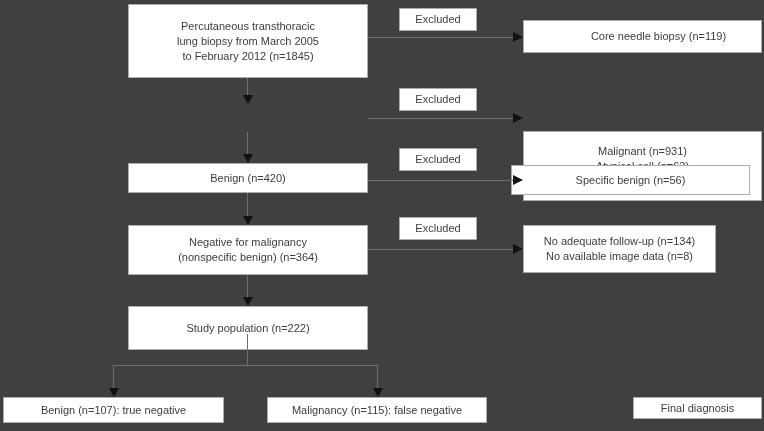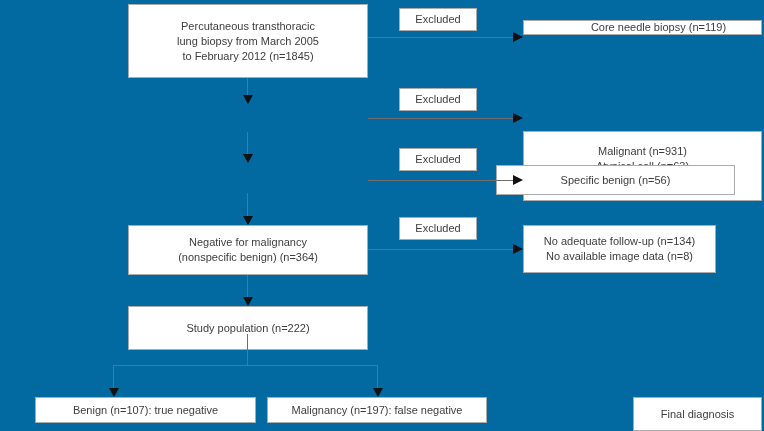--- a/index.html
+++ b/index.html
@@ -1,20 +1,20 @@
 <!DOCTYPE html>
 <html><head>
 <meta charset="utf-8">
 <style>
   html, body { margin: 0; padding: 0; background: #ffffff; }
   #canvas {
     position: relative;
     width: 764px;
     height: 431px;
-    background: #0369a1;
+    background: #404040;
     font-family: "Liberation Sans", sans-serif;
     overflow: hidden;
   }
   .box {
     position: absolute;
     box-sizing: border-box;
     border: 1px solid #ababab;
     background: #ffffff;
     color: #3d3d3d;
     font-size: 11px;
@@ -45,28 +45,28 @@
   #b-main2 { left: 128px; top: 104px; width: 240px; height: 28px; }
   #b-main3 { left: 128px; top: 163px; width: 240px; height: 30px; }
   #b-main4 { left: 128px; top: 225px; width: 240px; height: 50px; }
   #b-main5 { left: 128px; top: 306px; width: 240px; height: 44px; }
   
   #b-ex1 { left: 399px; top: 8px;   width: 78px; height: 23px; }
   #b-ex2 { left: 399px; top: 88px;  width: 78px; height: 23px; }
   #b-ex3 { left: 399px; top: 148px; width: 78px; height: 23px; }
   #b-ex4 { left: 399px; top: 217px; width: 78px; height: 23px; }
   
-  #b-r1 { left: 523px; top: 20px;  width: 239px; height: 15px; padding-left: 32px; }
+  #b-r1 { left: 523px; top: 20px;  width: 239px; height: 33px; padding-left: 32px; }
   #b-r2 { left: 523px; top: 83px;  width: 239px; height: 70px; margin-top: 48px; }
-  #b-r3 { left: 496px; top: 165px; width: 239px; height: 30px; }
+  #b-r3 { left: 511px; top: 165px; width: 239px; height: 30px; }
   #b-r4 { left: 523px; top: 225px; width: 193px; height: 48px; }
   
-  #b-o1 { left: 3px;   top: 397px; width: 221px; height: 26px; margin-left: 32px; }
+  #b-o1 { left: 3px;   top: 397px; width: 221px; height: 26px; }
   #b-o2 { left: 267px; top: 397px; width: 220px; height: 26px; }
-  #b-o3 { left: 633px; top: 397px; width: 129px; height: 34px; }
+  #b-o3 { left: 633px; top: 397px; width: 129px; height: 22px; }
   
   #v1 { left: 247px; top: 78px;  height: 18px; }
   #v2 { left: 247px; top: 132px; height: 23px; }
   #v3 { left: 247px; top: 193px; height: 24px; }
   #v4 { left: 247px; top: 275px; height: 23px; }
   #v1h { left: 243px; top: 95px; }
   #v2h { left: 243px; top: 154px; }
   #v3h { left: 243px; top: 216px; }
   #v4h { left: 243px; top: 297px; }
   
@@ -87,39 +87,40 @@
   #dropRh  { left: 373px; top: 388px; }
 </style>
 </head>
 <body>
 
 <div id="canvas">
 
   <div class="box" id="b-main1">Percutaneous transthoracic
 lung biopsy from March 2005
 to February 2012 (n=1845)</div>
+  <div class="box" id="b-main3">Benign (n=420)</div>
   <div class="box" id="b-main4">Negative for malignancy
 (nonspecific benign) (n=364)</div>
   <div class="box" id="b-main5">Study population (n=222)</div>
 
   <div class="box" id="b-ex1">Excluded</div>
   <div class="box" id="b-ex2">Excluded</div>
   <div class="box" id="b-ex3">Excluded</div>
   <div class="box" id="b-ex4">Excluded</div>
 
   <div class="box" id="b-r1">Core needle biopsy (n=119)</div>
   <div class="box" id="b-r2">Malignant (n=931)
 Atypical cell (n=63)
 Inadequate specimen (n=312)</div>
   <div class="box" id="b-r3">Specific benign (n=56)</div>
   <div class="box" id="b-r4">No adequate follow-up (n=134)
 No available image data (n=8)</div>
 
   <div class="box" id="b-o1">Benign (n=107): true negative</div>
-  <div class="box" id="b-o2">Malignancy (n=197): false negative</div>
+  <div class="box" id="b-o2">Malignancy (n=115): false negative</div>
   <div class="box" id="b-o3">Final diagnosis</div>
 
   <div class="vline" id="v1"></div>
   <div class="ah-down" id="v1h"></div>
   <div class="vline" id="v2"></div>
   <div class="ah-down" id="v2h"></div>
   <div class="vline" id="v3"></div>
   <div class="ah-down" id="v3h"></div>
   <div class="vline" id="v4"></div>
   <div class="ah-down" id="v4h"></div>

